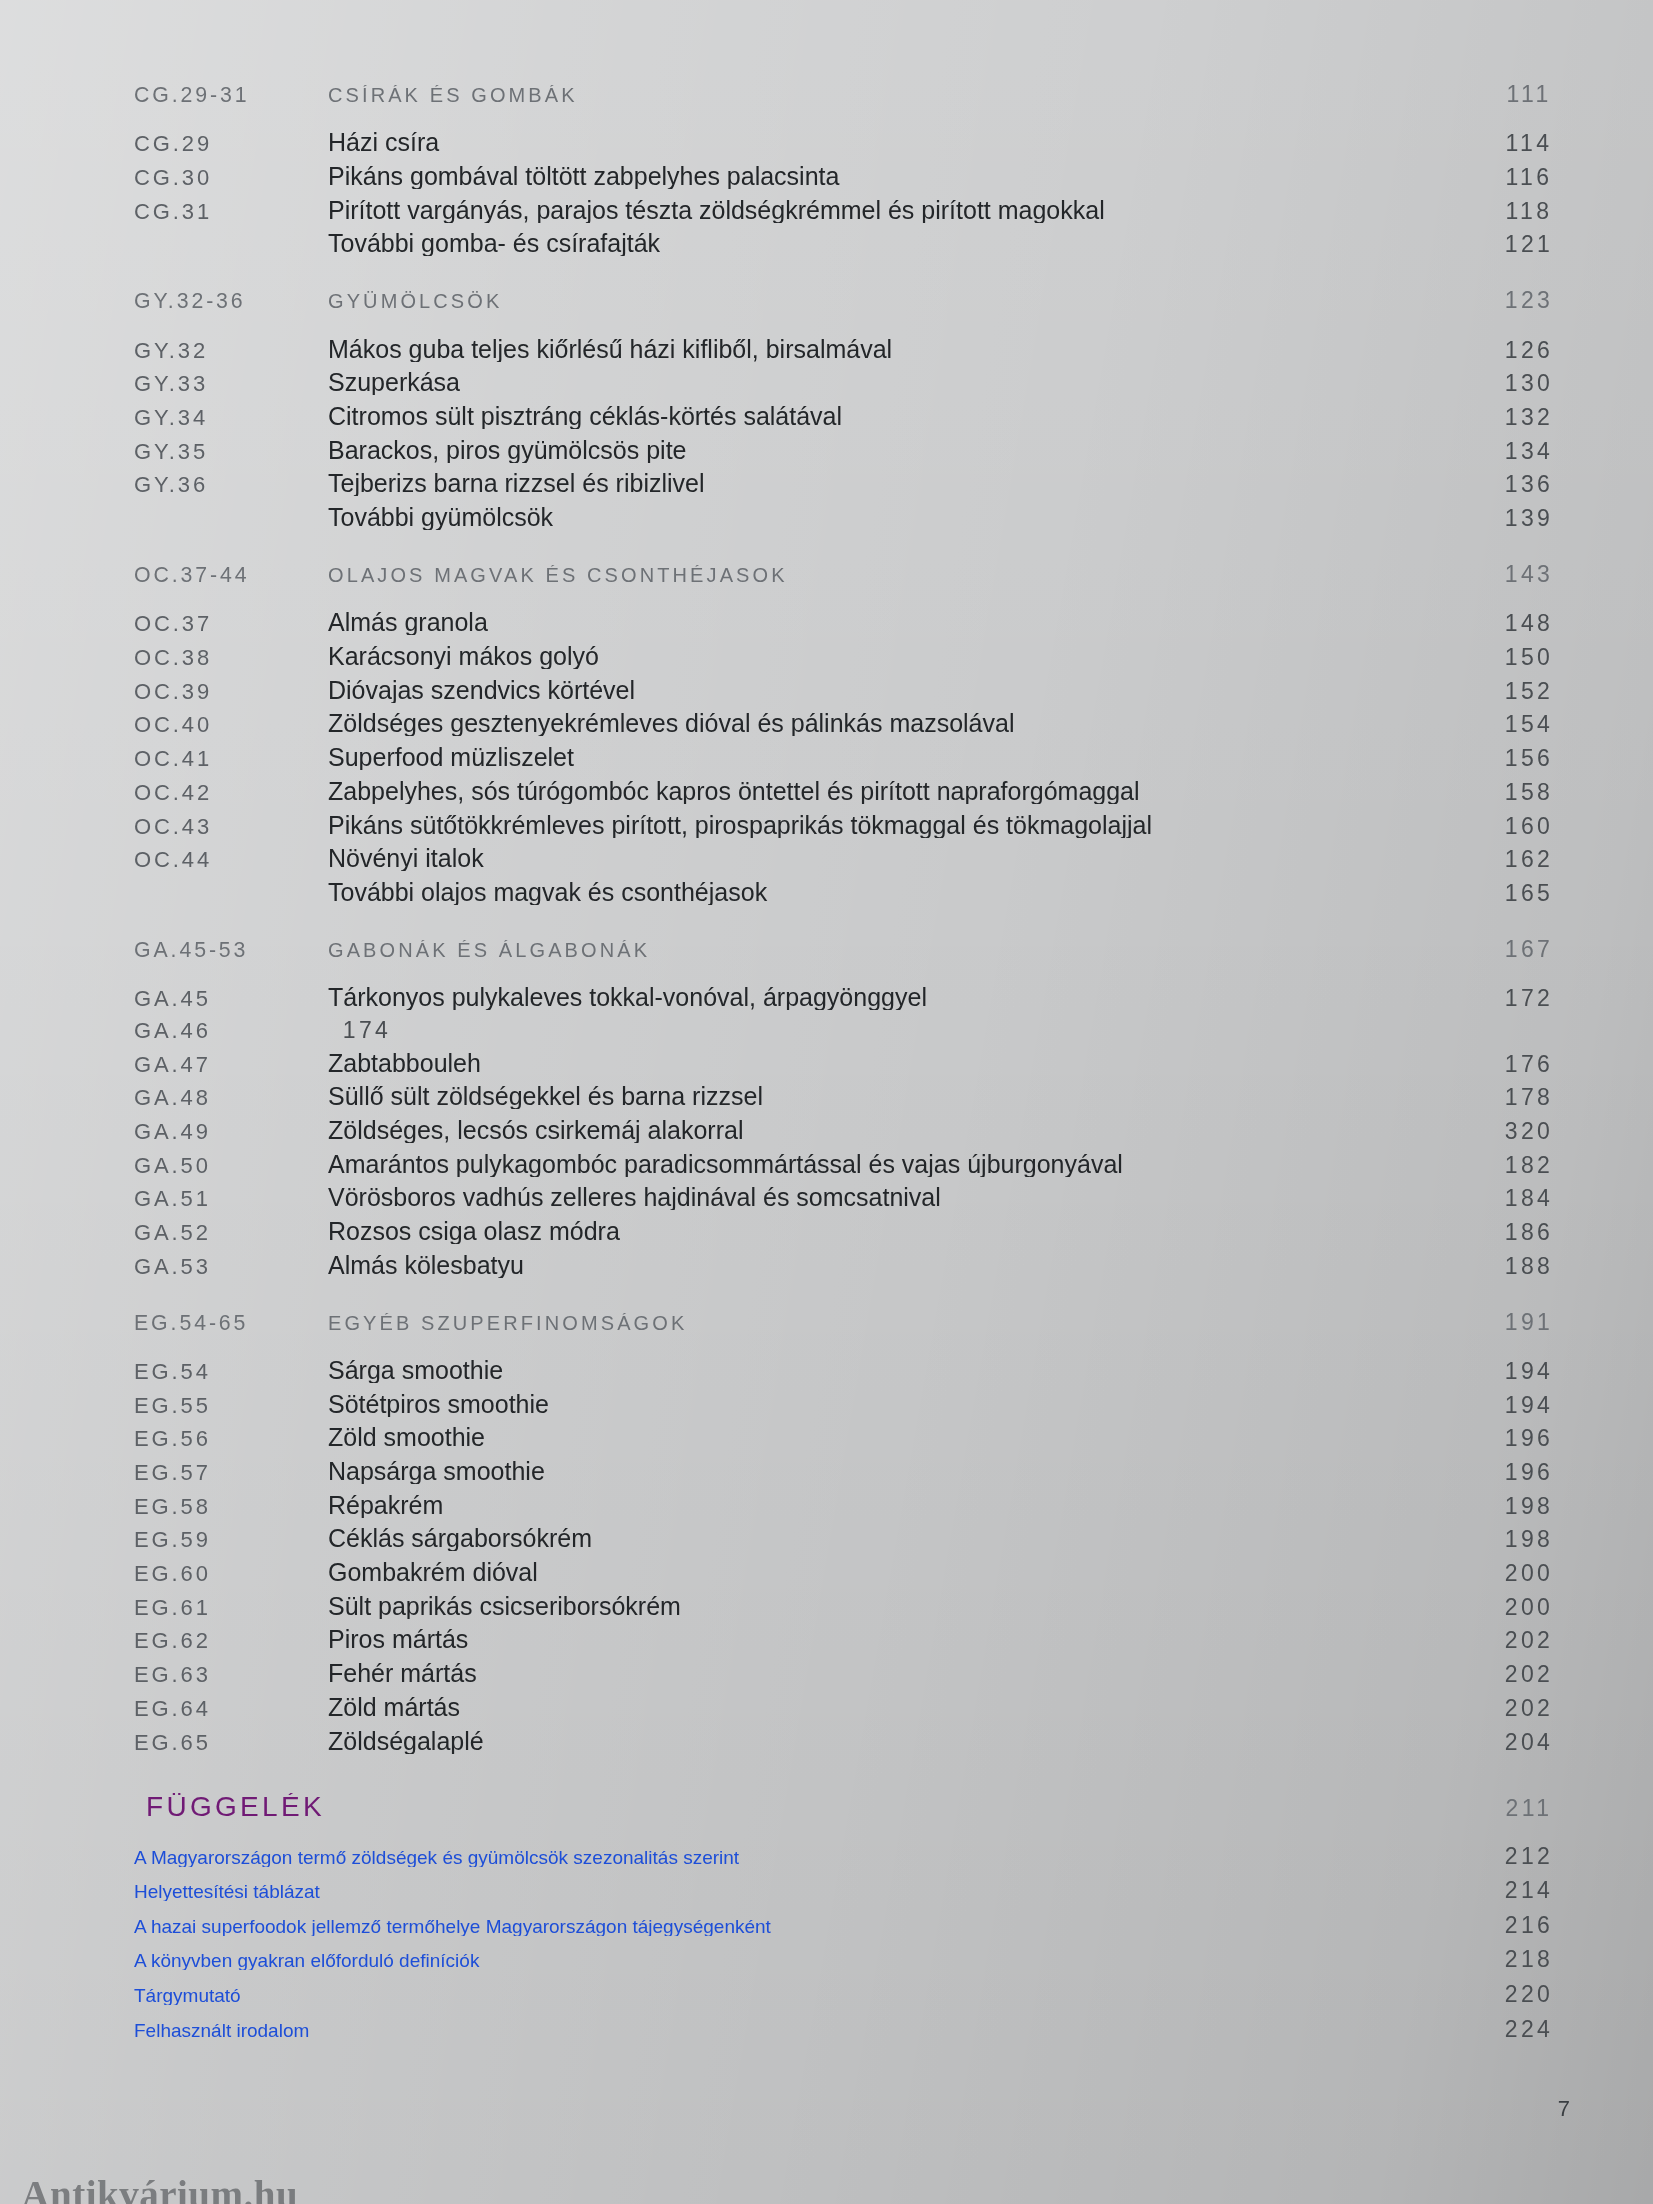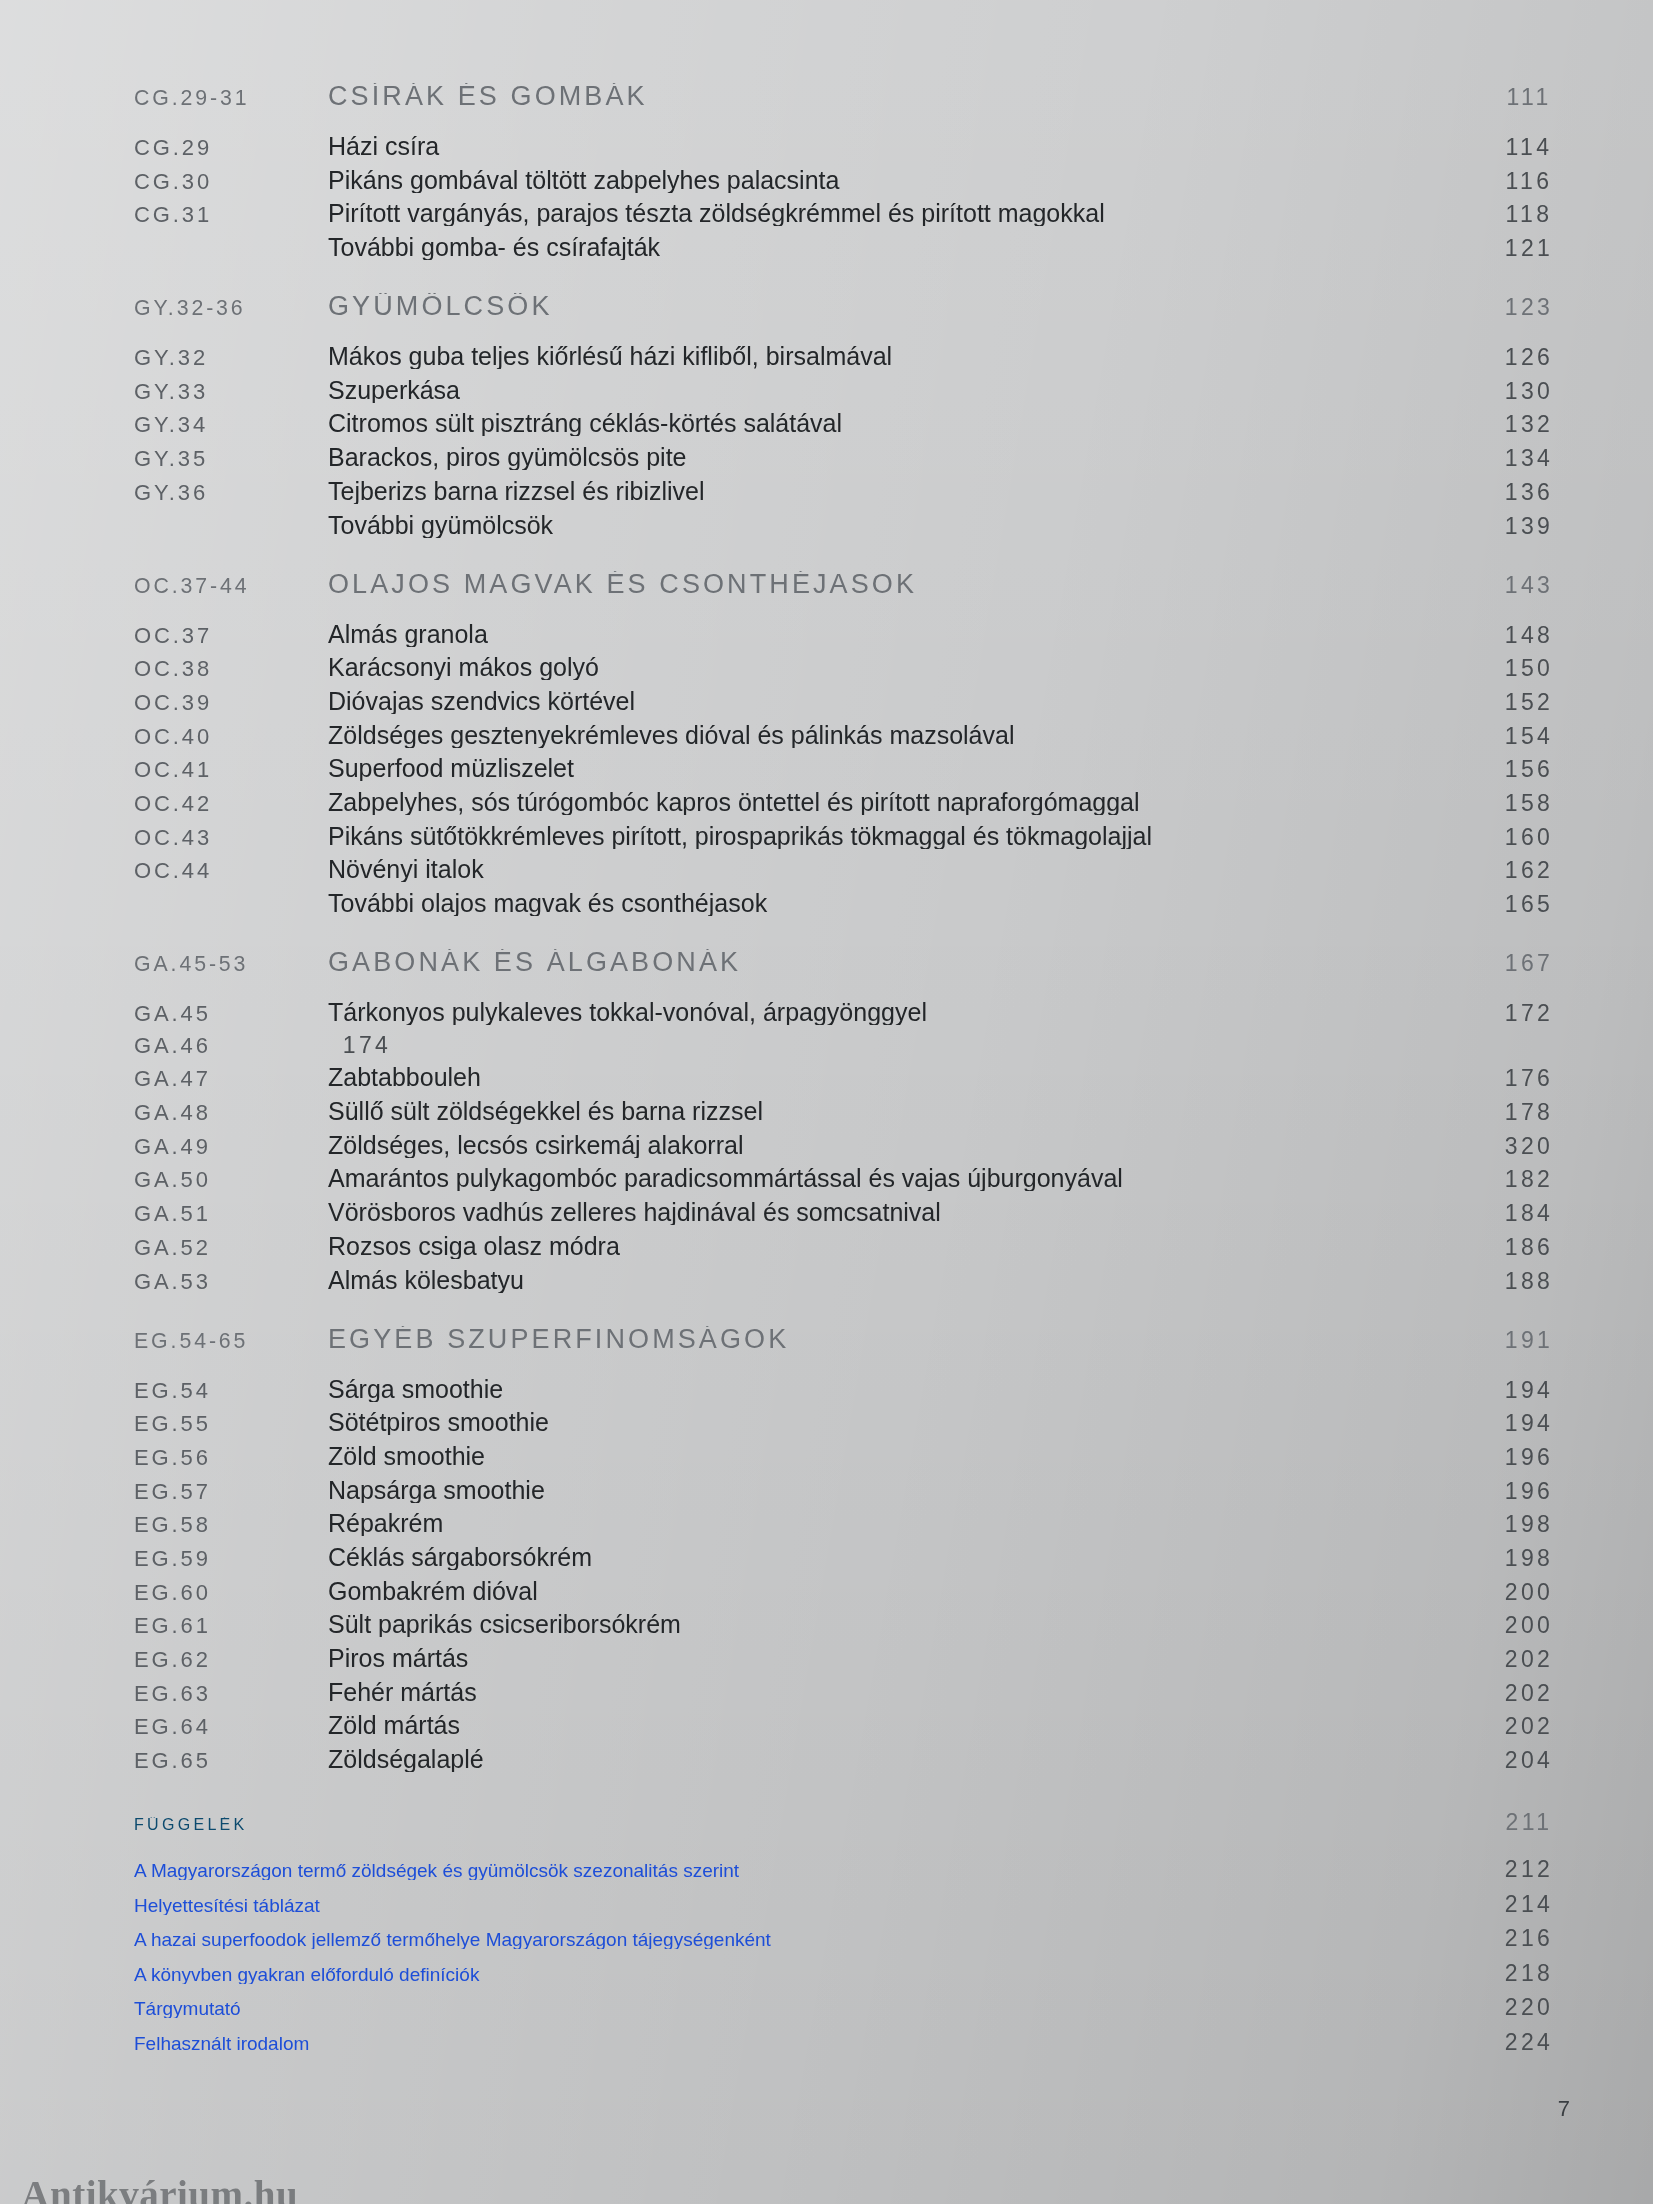--- a/index.html
+++ b/index.html
@@ -71,44 +71,45 @@
     white-space: nowrap;
   }
 
   
   .row.header .code {
     font-size: 21.3px;
     letter-spacing: 2.9px;
     color: #6d7176;
   }
   .row.header .title {
-    font-size: 27px;
+    font-size: 20px;
     letter-spacing: 3.1px;
     color: #6d7176;
     font-weight: normal;
   }
   .row.header .page {
     color: #6d7176;
   }
 
   .row.item { margin-top: 8.7px; }
   .row.header + .row.item { margin-top: 24px; }
   .row.extra .code { }
 
   
   .appendix { margin-top: 39px; }
   .appendix .row .code { width: 0; flex: 0 0 0; }
   .appendix .row .title {
     font-size: 19px;
     color: #1d4ed8;
   }
   .appendix .row.header .title {
-    font-size: 16px;
+    font-size: 28px;
     letter-spacing: 3.3px;
-    color: #0c4a6e;
+    color: #701a75;
+    margin-left: 12px;
   }
   .appendix .row.item { margin-top: 11.6px; }
 
   .folio {
     position: absolute;
     right: 116px;
     bottom: 83px;
     font-size: 22px;
     color: #3a3e42;
   }

